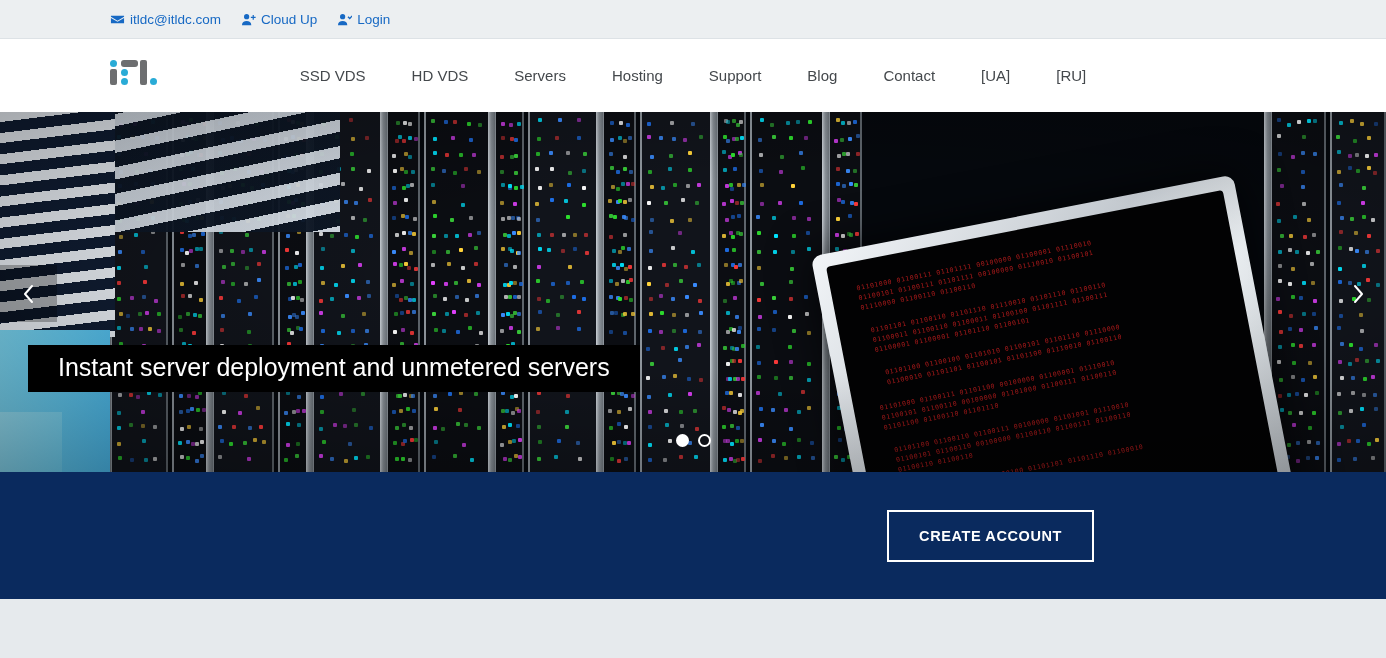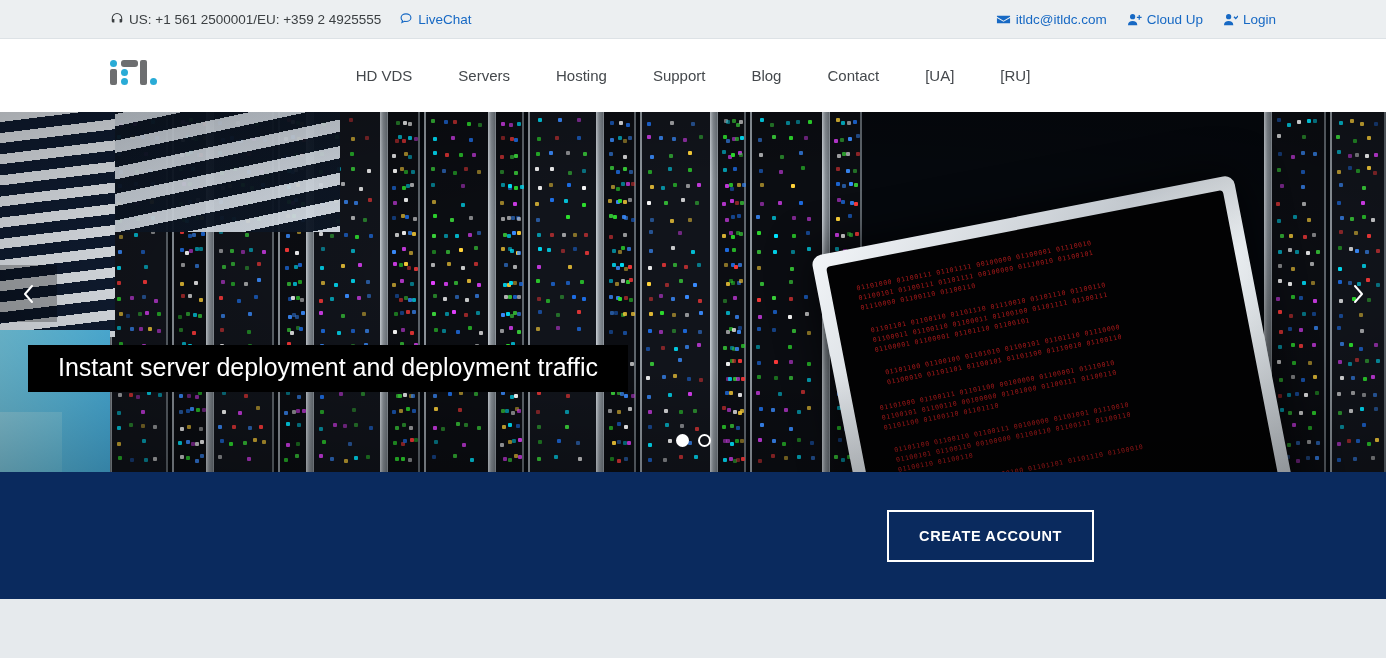--- a/index.html
+++ b/index.html
@@ -234,38 +234,20 @@
     margin-right: 182px;
   }
 
   
   .bottom-strip { height: 59px; background: #e6eaed; }
 </style>
 </head>
 <body>
 
 <div class="topbar">
-  <div class="topbar-left">
-    <span class="tb-item tb-phone">
-      <span class="tb-ico">
-        <svg width="14" height="14" viewBox="0 0 16 16" fill="#3c4043">
-          <path d="M8 1a6 6 0 0 0-6 6v3.5a1.5 1.5 0 0 0 1.5 1.5H5V8H3.2V7a4.8 4.8 0 0 1 9.6 0v1H11v4h1.5A1.5 1.5 0 0 0 14 10.5V7a6 6 0 0 0-6-6z"></path>
-        </svg>
-      </span>
-      <span>US: +1 561 2500001/EU: +359 2 4925555</span>
-    </span>
-    <a class="tb-item tb-link" href="#">
-      <span class="tb-ico">
-        <svg width="14" height="14" viewBox="0 0 16 16" fill="none" stroke="#1769c4" stroke-width="1.3">
-          <path d="M8 2.2c3.2 0 5.6 1.9 5.6 4.3S11.2 10.8 8 10.8c-.6 0-1.2-.07-1.7-.2L3.4 12l.6-2.1C3 9.1 2.4 8 2.4 6.5 2.4 4.1 4.8 2.2 8 2.2z"></path>
-        </svg>
-      </span>
-      <span>LiveChat</span>
-    </a>
-  </div>
 
   <div class="topbar-right">
     <a class="tb-item tb-link" href="#">
       <span class="tb-ico">
         <svg width="15" height="15" viewBox="0 0 16 16" fill="#1769c4">
           <path d="M1 4h14v1L8 9.2 1 5V4zm0 2.4 7 4.1 7-4.1V12H1V6.4z"></path>
         </svg>
       </span>
       <span>itldc@itldc.com</span>
     </a>
@@ -300,20 +282,21 @@
 
     <i class="lg-bar-c" style="left:11px; top:2px;  width:17px; height:7px;"></i>
     <i class="lg-dot" style="left:11px; top:11px; width:7px;  height:7px;"></i>
     <i class="lg-dot" style="left:11px; top:20px; width:7px;  height:7px;"></i>
 
     <i class="lg-bar" style="left:30px; top:2px;  width:7px;  height:25px;"></i>
     <i class="lg-dot" style="left:40px; top:20px; width:7px;  height:7px;"></i>
   </a>
 
   <nav class="nav">
+    <a href="#">SSD VDS</a>
     <a href="#">HD VDS</a>
     <a href="#">Servers</a>
     <a href="#">Hosting</a>
     <a href="#">Support</a>
     <a href="#">Blog</a>
     <a href="#">Contact</a>
     <a href="#">[UA]</a>
     <a href="#">[RU]</a>
   </nav>
 </div>
@@ -1666,21 +1649,21 @@
           <div class="code-block" style="margin-left: 12px;">
             <div class="code-line">01100101 01101101 01100100 01101101 01101110 01100010</div>
           </div>
         </div>
     </div>
 
     <div class="hero-vignette"></div>
   </div>
 
   <div class="hero-content">
-    <div class="hero-sub">Instant server deployment and deployment traffic</div>
+    <div class="hero-sub">Instant server deployment and unmetered servers</div>
 
     <div class="arrow arrow-left">
       <span>
         <svg width="20" height="26" viewBox="0 0 20 26" fill="none" stroke="#ffffff" stroke-width="2" stroke-linecap="round" stroke-linejoin="round">
           <polyline points="13,5 6,13 13,21"></polyline>
         </svg>
       </span>
     </div>
     <div class="arrow arrow-right">
       <span>

